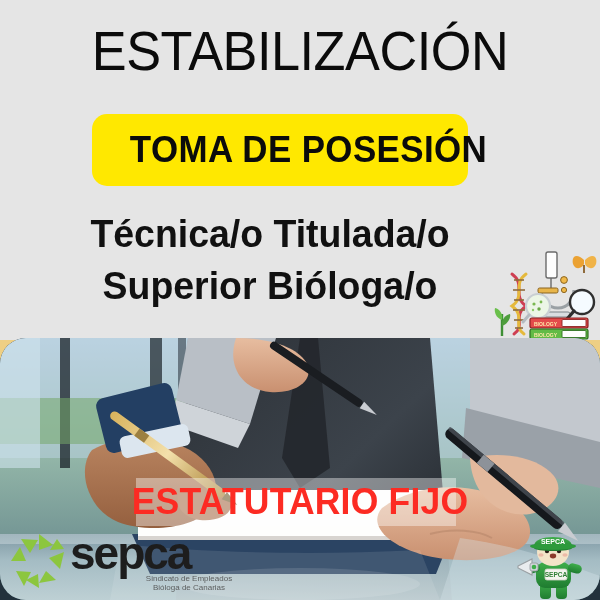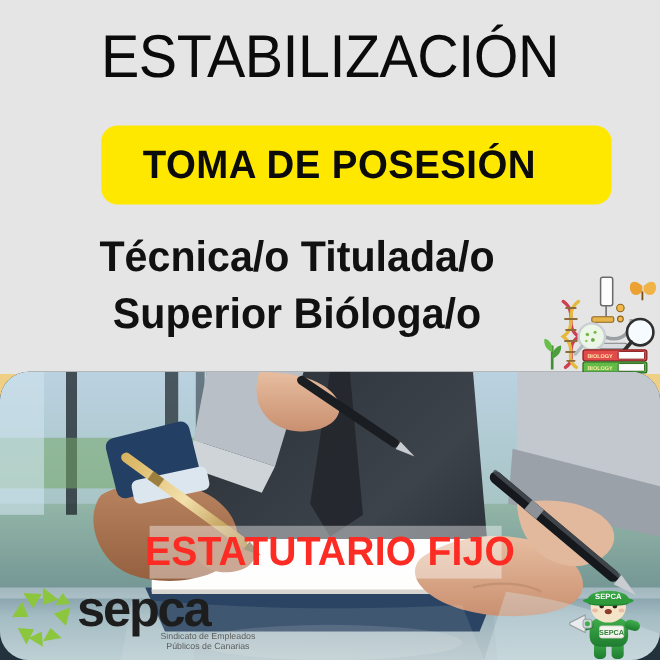--- a/index.html
+++ b/index.html
@@ -44,21 +44,21 @@
     color: #0b0b0b;
     transform: scaleX(0.95);
     transform-origin: center top;
     white-space: nowrap;
   }
 
   .badge {
     position: absolute;
     left: 92px;
     top: 114px;
-    width: 464px;
+    width: 376px;
     height: 72px;
     background: #ffe800;
     border-radius: 15px;
   }
   .badge-label {
     position: absolute;
     left: 0; top: 0;
     width: 433px;
     height: 72px;
     display: flex;
@@ -394,21 +394,21 @@
           <path d="M3 31 L12 17 L18 31 Z"></path>
           <path d="M13 9 L30 10 L22 23 Z"></path>
           <path d="M49 9 L56 19 L42 20 Z"></path>
           <path d="M31 58 L18 50 L30 44 Z"></path>
         </g>
       </svg>
     </div>
     <div class="sepca-word">sepca</div>
     <div class="sepca-tag">
       <span>Sindicato de Empleados</span>
-      <span>Públicos de Canarias</span>
+      <span>Bióloga de Canarias</span>
     </div>
   </div>
 
   <div class="mascot">
     <svg width="78" height="78" viewBox="0 0 78 78" xmlns="http://www.w3.org/2000/svg">
       <defs>
         <linearGradient id="mGreen" x1="0" y1="0" x2="0" y2="1">
           <stop offset="0%" stop-color="#3fae4b"></stop>
           <stop offset="100%" stop-color="#1f7c30"></stop>
         </linearGradient>

